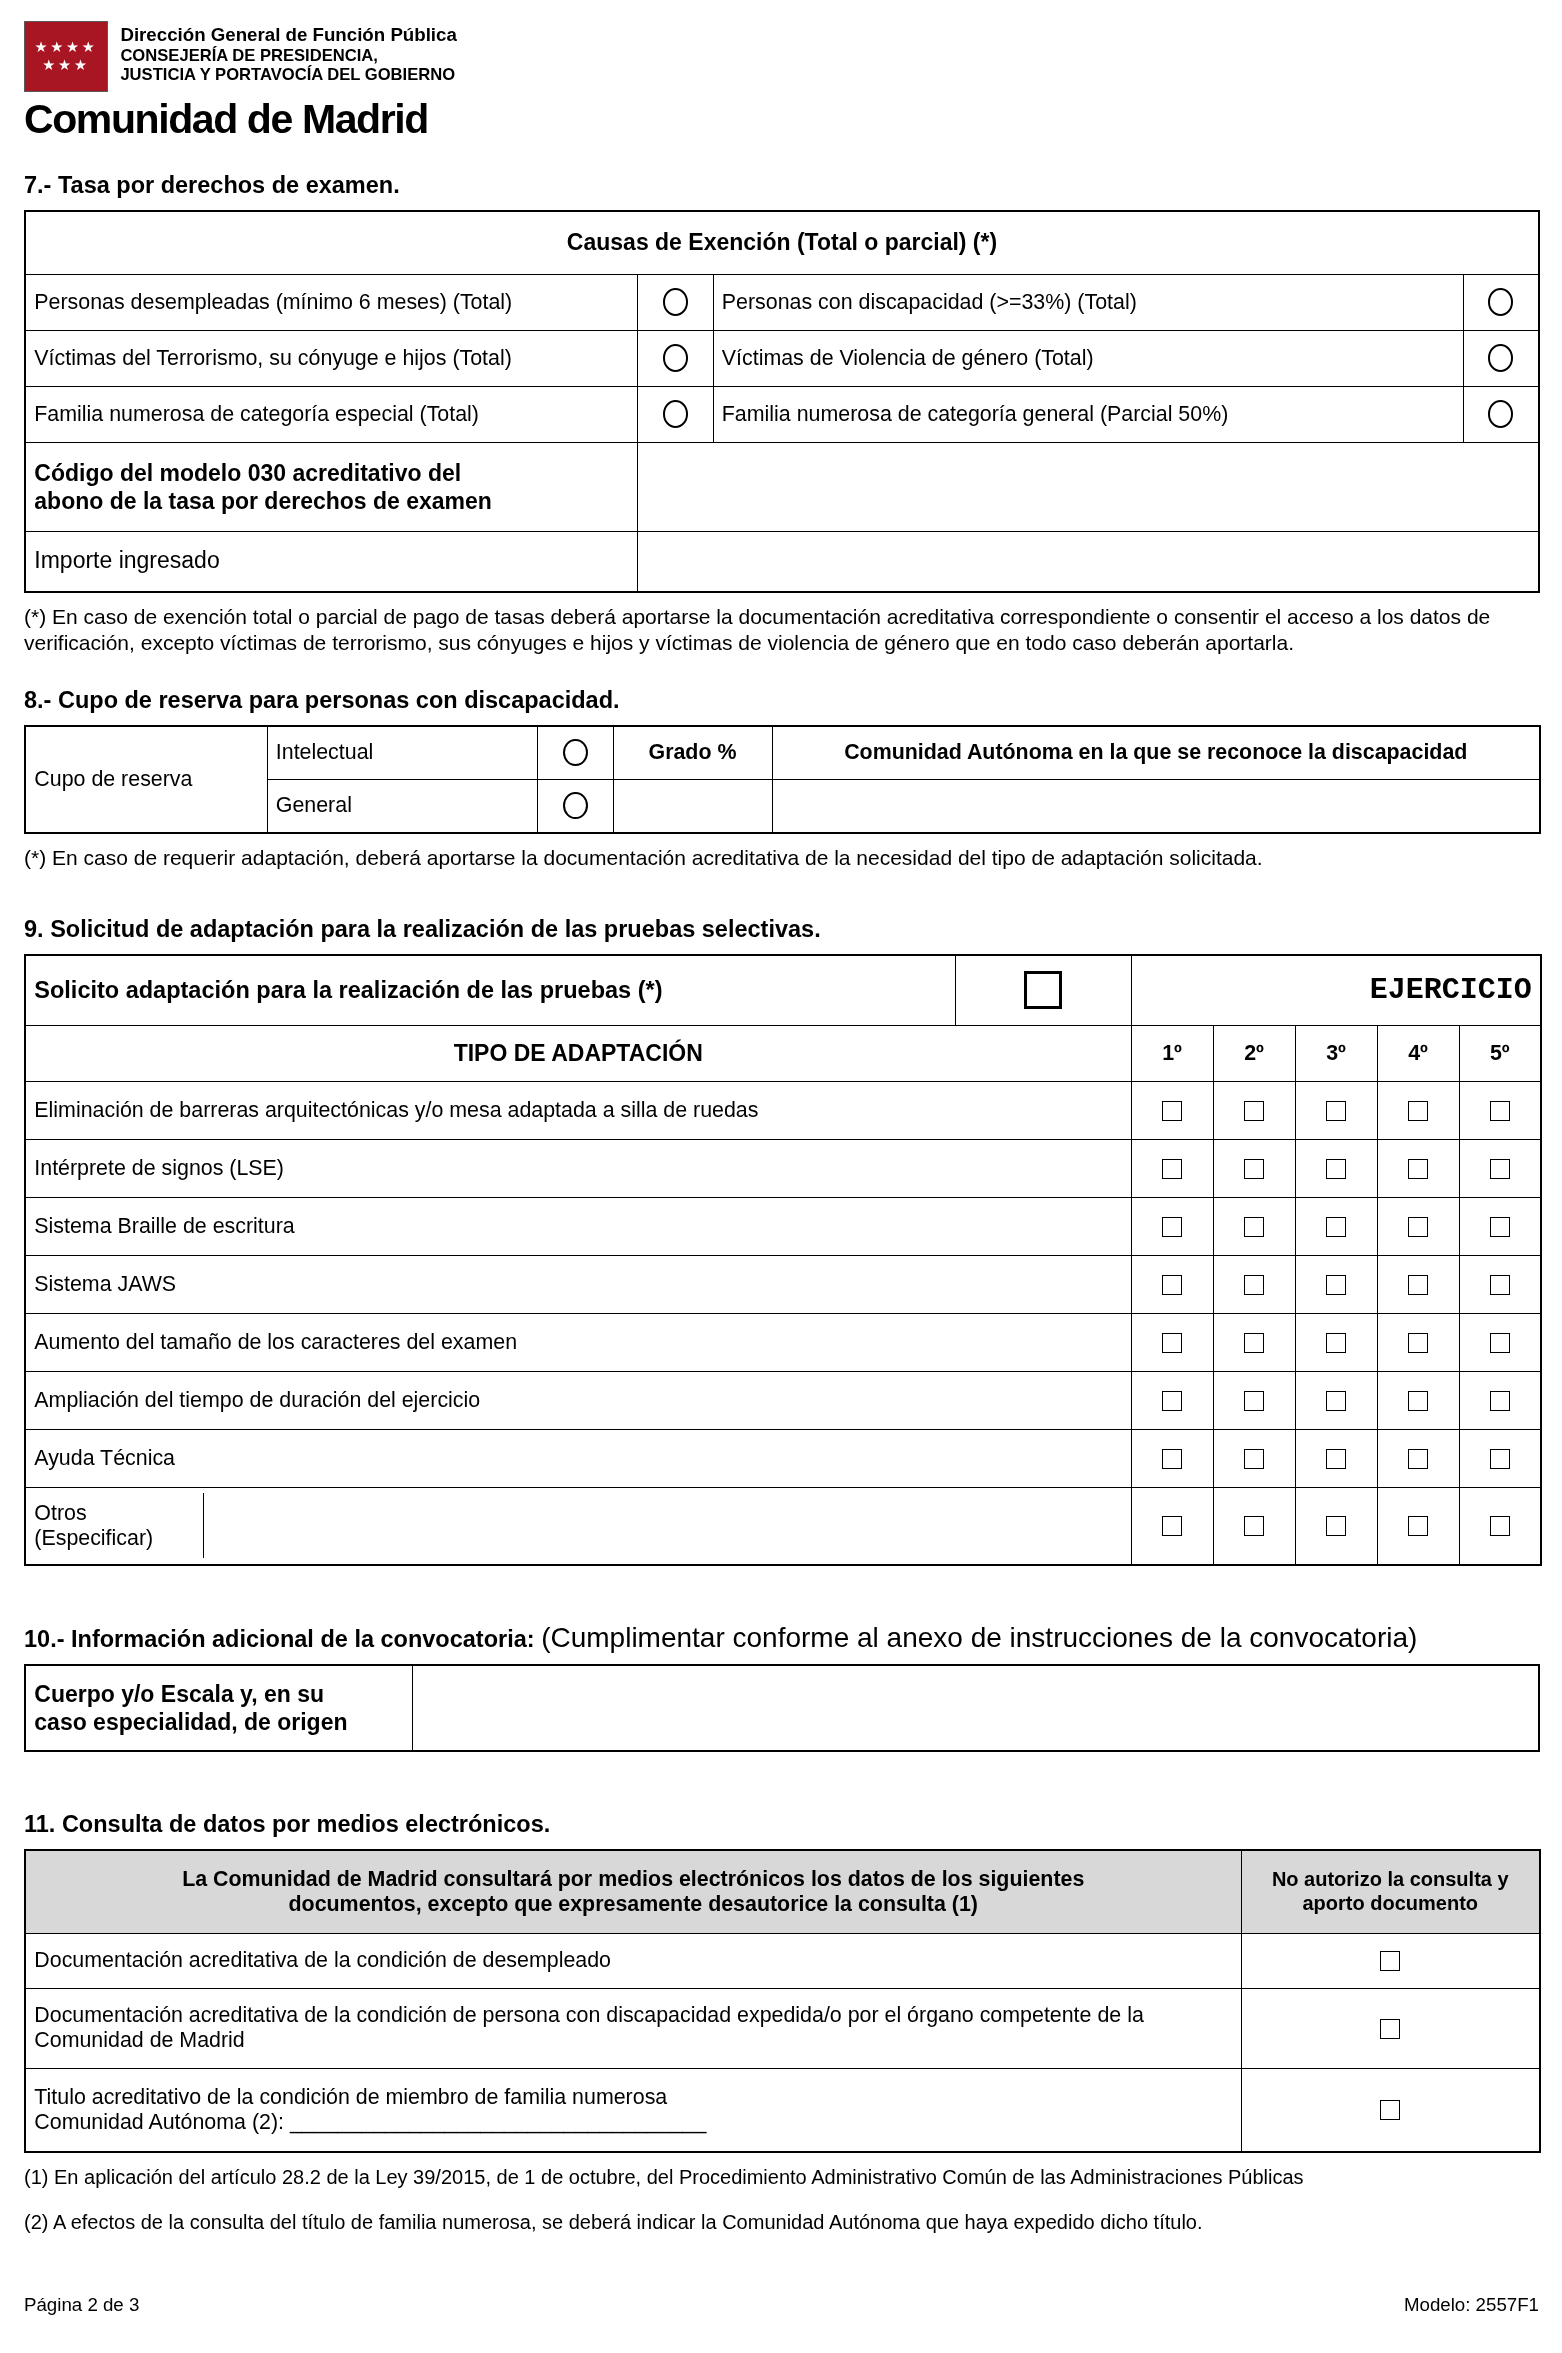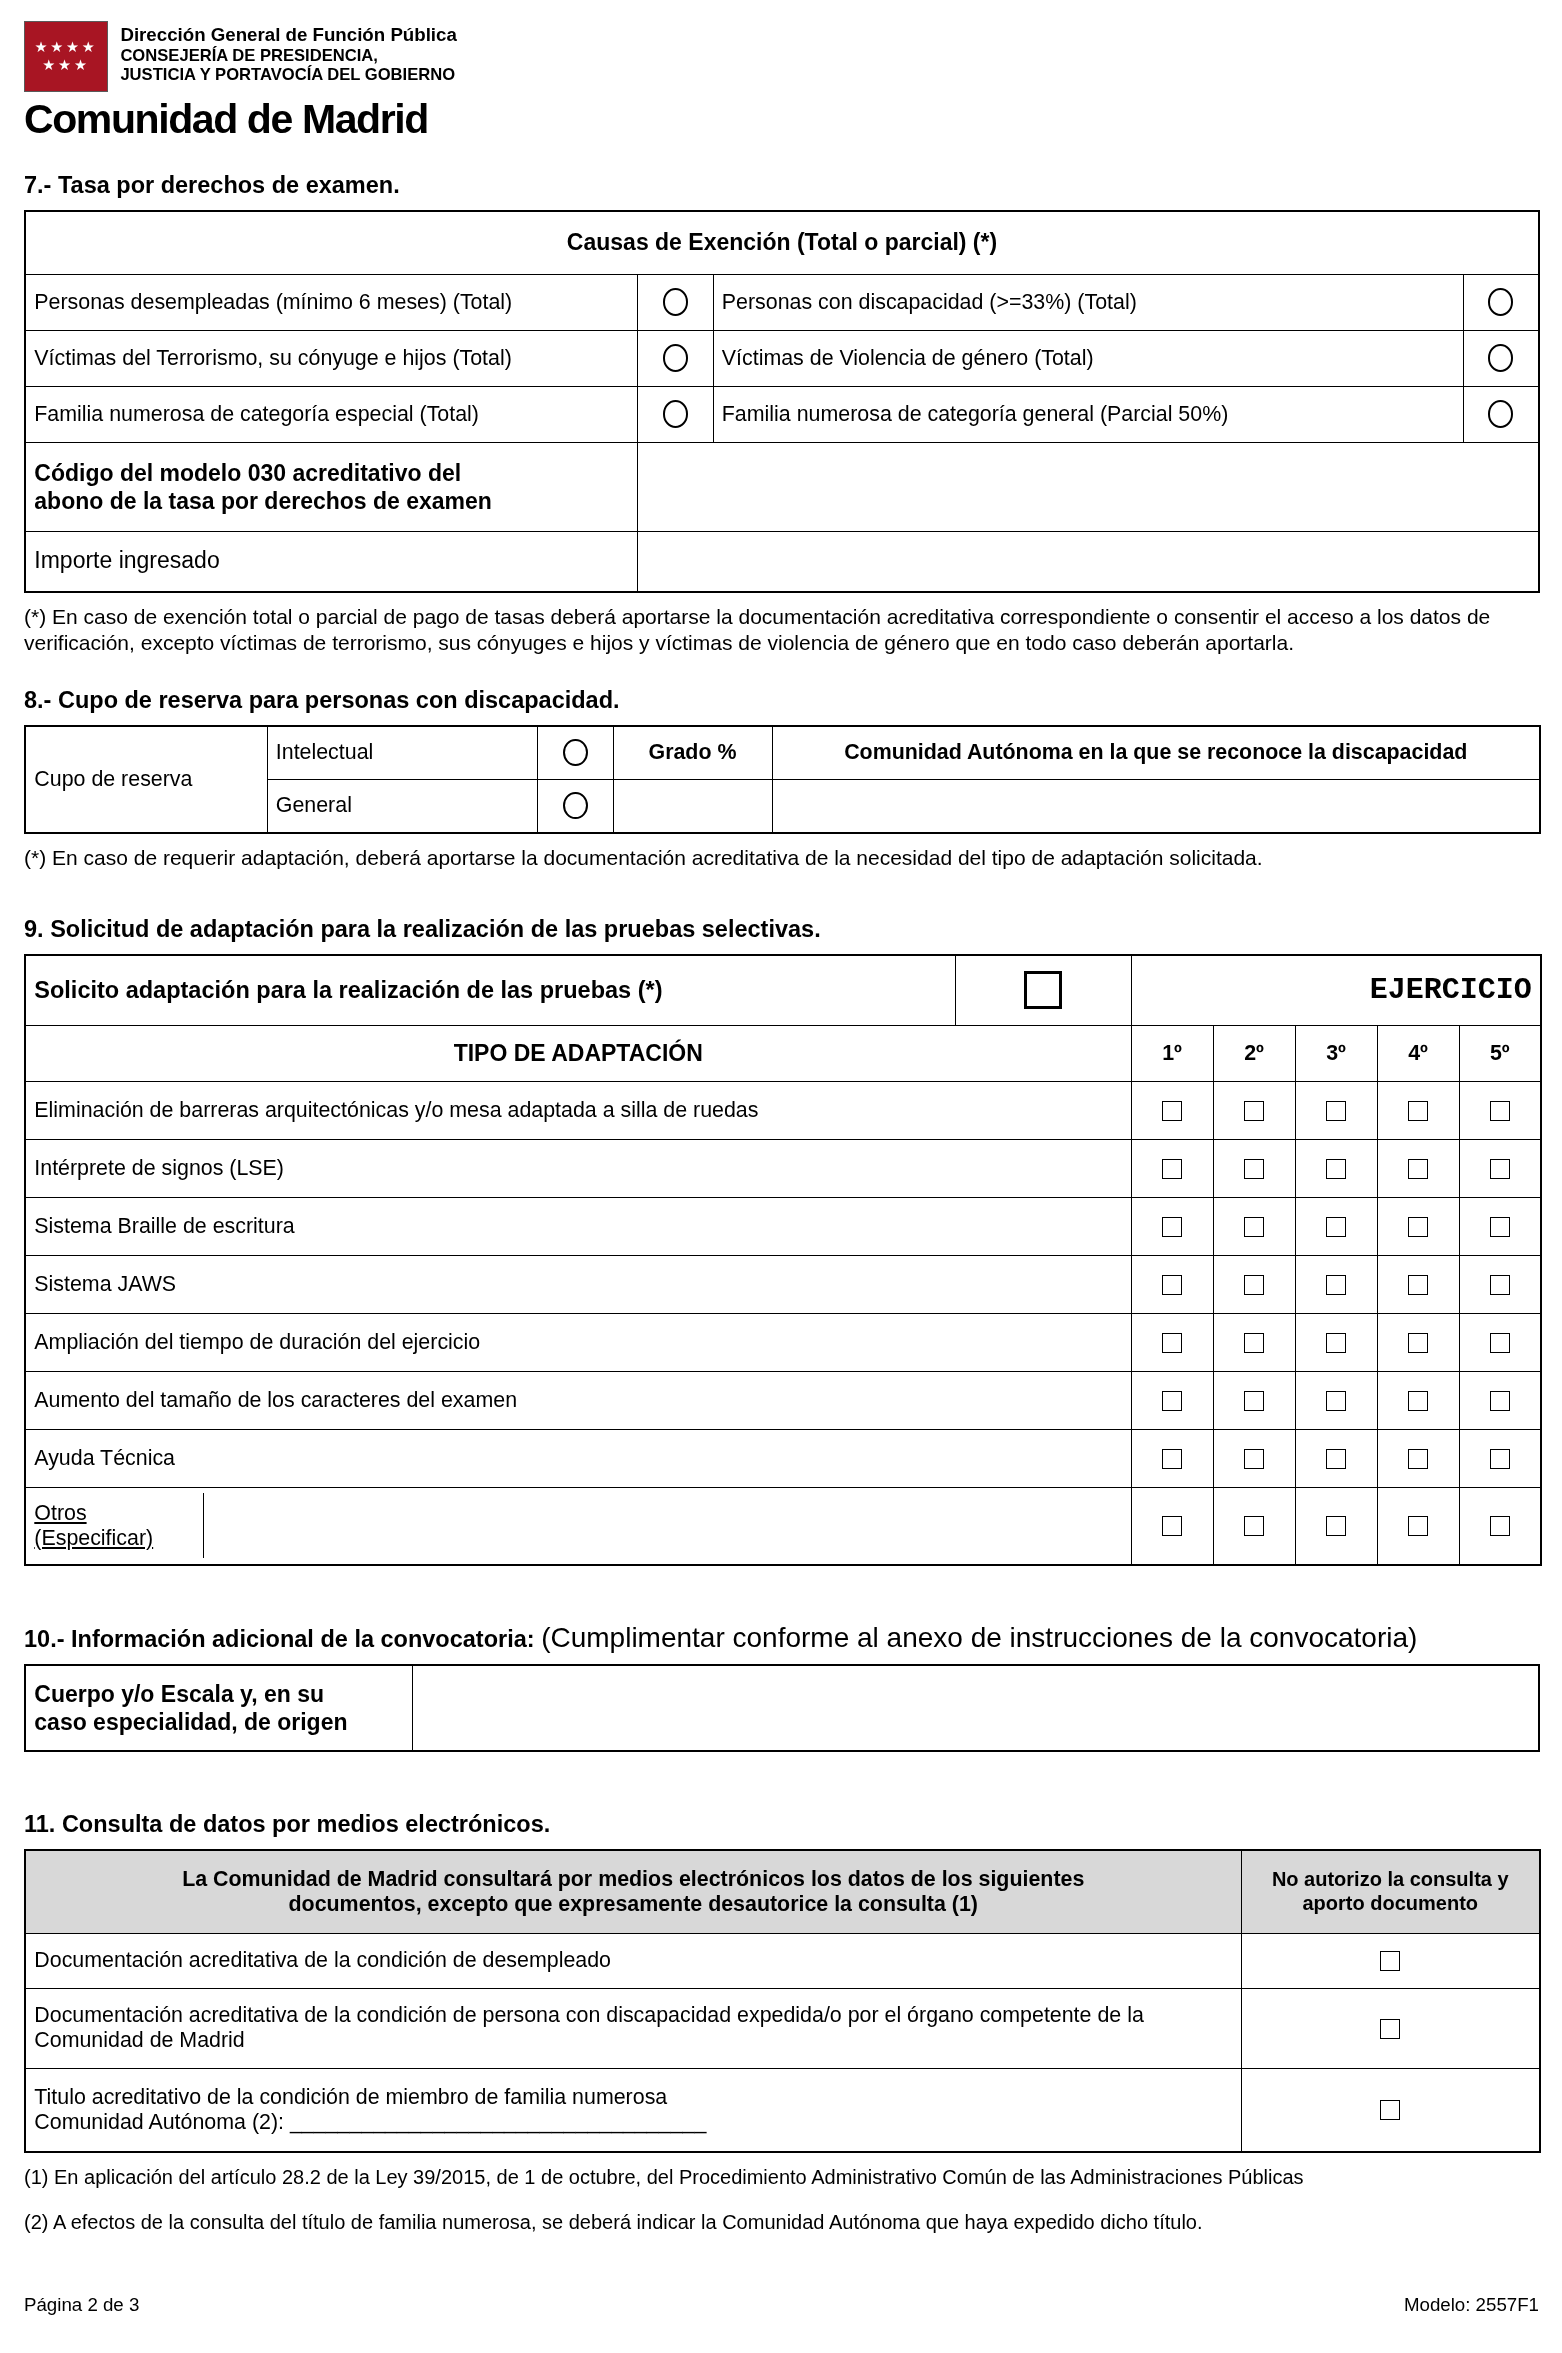--- a/index.html
+++ b/index.html
@@ -24,21 +24,21 @@
 
   
   .sec-title{font-size:23.5px;font-weight:bold;margin:0 0 11px 0;line-height:28px;}
   .sec-note{font-size:28px;font-weight:normal;}
   .footnote{font-size:21px;line-height:26px;margin:11px 0 0 0;}
   table{border-collapse:collapse;width:1514px;table-layout:fixed;}
   .t-outer{border:2.8px solid #000;}
   td{border:1.4px solid #000;padding:5.5px 8.3px;font-size:21.4px;line-height:25px;vertical-align:middle;background:#fff;}
   .c{text-align:center;}
   .bold{font-weight:bold;}
-  .nopad{padding:0;text-decoration:underline;}
+  .nopad{padding:0;}
   .tbl-title{font-size:23px;font-weight:bold;text-align:center;height:51px;}
 
   .radio{display:inline-block;width:21px;height:23.5px;border:2.1px solid #000;border-radius:50%;vertical-align:middle;}
   .chk{display:inline-block;width:18px;height:18px;border:1.4px solid #000;vertical-align:middle;background:#fff;}
   .chk-big{display:inline-block;width:32px;height:32px;border:3.5px solid #000;vertical-align:middle;background:#fff;}
 
   
   .exrow td{height:44px;}
   .codigo-row td{height:77px;}
   .codigo-label{font-size:23px;font-weight:bold;max-width:498px;line-height:28px;}
@@ -232,29 +232,29 @@
       </tr>
       <tr class="arow">
         <td colspan="2">Sistema JAWS</td>
         <td class="c"><span class="chk"></span></td>
         <td class="c"><span class="chk"></span></td>
         <td class="c"><span class="chk"></span></td>
         <td class="c"><span class="chk"></span></td>
         <td class="c"><span class="chk"></span></td>
       </tr>
       <tr class="arow">
+        <td colspan="2">Aumento del tamaño de los caracteres del examen</td>
+        <td class="c"><span class="chk"></span></td>
+        <td class="c"><span class="chk"></span></td>
+        <td class="c"><span class="chk"></span></td>
+        <td class="c"><span class="chk"></span></td>
+        <td class="c"><span class="chk"></span></td>
+      </tr>
+      <tr class="arow">
         <td colspan="2">Ampliación del tiempo de duración del ejercicio</td>
-        <td class="c"><span class="chk"></span></td>
-        <td class="c"><span class="chk"></span></td>
-        <td class="c"><span class="chk"></span></td>
-        <td class="c"><span class="chk"></span></td>
-        <td class="c"><span class="chk"></span></td>
-      </tr>
-      <tr class="arow">
-        <td colspan="2">Aumento del tamaño de los caracteres del examen</td>
         <td class="c"><span class="chk"></span></td>
         <td class="c"><span class="chk"></span></td>
         <td class="c"><span class="chk"></span></td>
         <td class="c"><span class="chk"></span></td>
         <td class="c"><span class="chk"></span></td>
       </tr>
       <tr class="arow">
         <td colspan="2">Ayuda Técnica</td>
         <td class="c"><span class="chk"></span></td>
         <td class="c"><span class="chk"></span></td>

